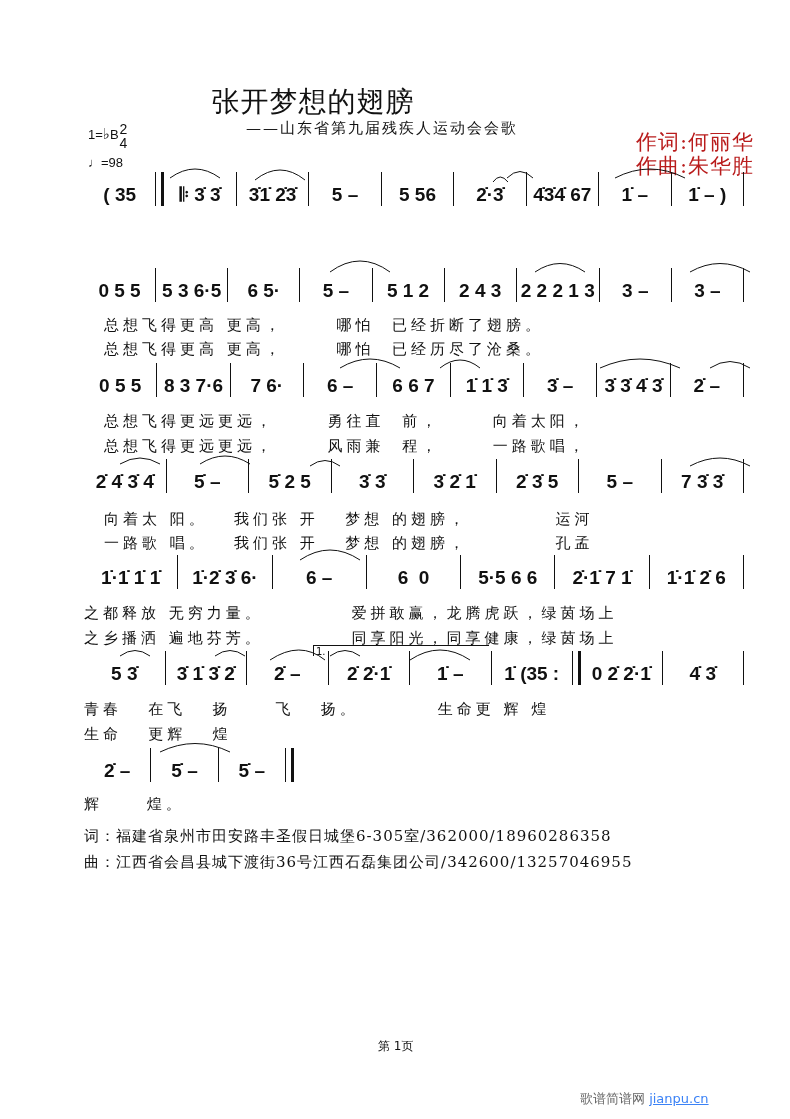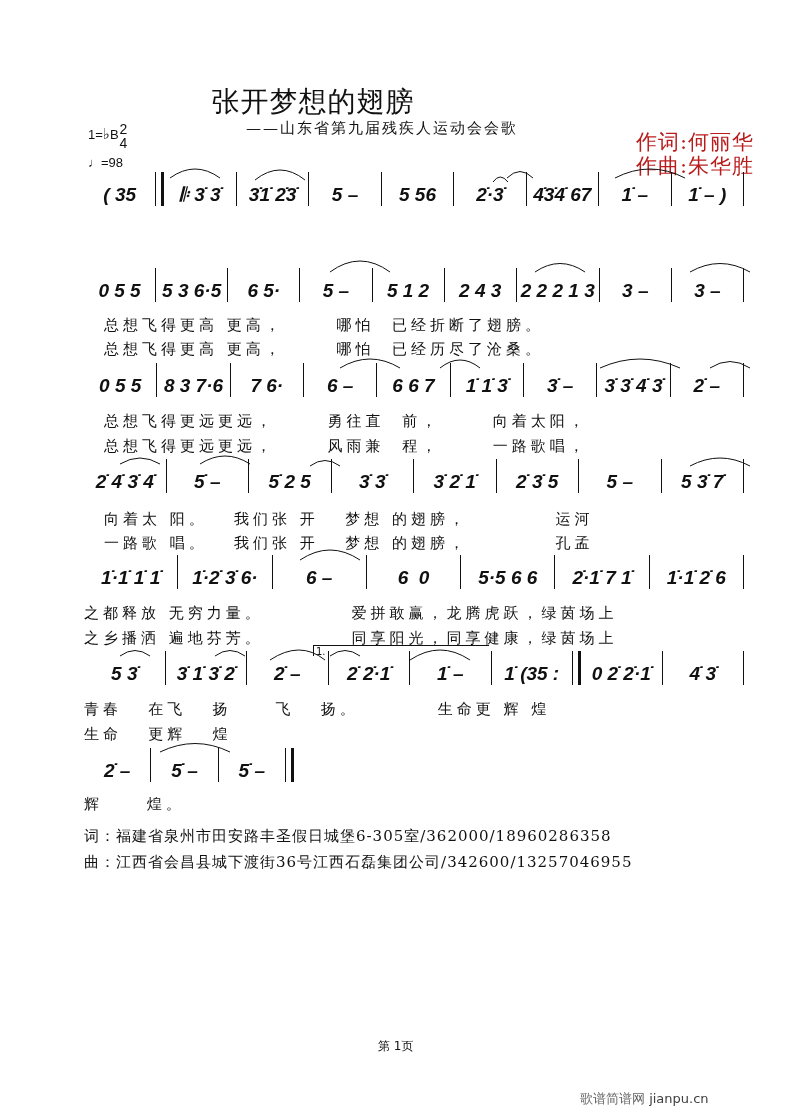--- a/index.html
+++ b/index.html
@@ -12,26 +12,26 @@
   .key { left:88px; top:122px; font-size:13px; font-family:"Liberation Sans", sans-serif; }
   .key .flat { font-size:15px; }
   .ts { display:inline-block; vertical-align:middle; text-align:center; line-height:14px; font-size:14px; margin-left:1px; }
   .ts span { display:block; }
   .tempo { left:88px; top:155px; font-size:13px; font-family:"Liberation Sans", sans-serif; }
   .credit { font-size:21px; color:#b91c1c; font-family:"DejaVu Serif", serif; letter-spacing:1px; }
   .staff { left:84px; width:660px; height:30px; display:flex; align-items:flex-end; }
   .bar { width:1px; background:#111; height:34px; align-self:flex-end; }
   .dbar { width:5px; border-left:1px solid #111; border-right:3px solid #111; height:34px; }
   .note { font-family:"Liberation Sans", sans-serif; font-weight:bold; font-size:19px; white-space:pre; }
-  .m { flex:1; display:flex; justify-content:space-around; align-items:flex-end; padding:0 4px;font-style:italic; }
+  .m { flex:1; display:flex; justify-content:space-around; align-items:flex-end; padding:0 4px; }
   .lyric { left:104px; font-size:15px; font-family:"DejaVu Serif", serif; letter-spacing:4px; white-space:pre; }
   .addr { left:84px; font-size:15px; font-family:"DejaVu Serif", serif; letter-spacing:1px; white-space:pre; }
   .pageno { left:378px; top:1038px; font-size:12px; }
   .wm { left:580px; top:1090px; font-size:13px; color:#666; }
-  .wm .en { color:#404040; }
+  .wm .en { color:#3b82f6;text-decoration:underline; }
   svg.slurs { position:absolute; left:0; top:0; }
 </style>
 </head>
 <body>
 
 <div class="abs title">张开梦想的翅膀</div>
 <div class="abs subtitle">——山东省第九届残疾人运动会会歌</div>
 
 <div class="abs key">
   <span>1=</span><span class="flat">♭</span><span>B</span><span class="ts"><span>2</span><span>4</span></span>
@@ -116,21 +116,21 @@
   <div class="m note">5̇ 2 5</div>
   <div class="bar"></div>
   <div class="m note">3̇ 3̇</div>
   <div class="bar"></div>
   <div class="m note">3̇ 2̇ 1̇</div>
   <div class="bar"></div>
   <div class="m note">2̇ 3̇ 5</div>
   <div class="bar"></div>
   <div class="m note">5 –</div>
   <div class="bar"></div>
-  <div class="m note">5 3̇ 7̇</div>
+  <div class="m note">7 3̇ 3̇</div>
   <div class="bar"></div>
 </div>
 <div class="abs lyric" style="top:510px;">向着太 阳。   我们张 开   梦想 的翅膀，          运河</div>
 <div class="abs lyric" style="top:534px;">一路歌 唱。   我们张 开   梦想 的翅膀，          孔孟</div>
 
 <div class="abs staff" style="top:559px;">
   <div class="m note">1̇·1̇ 1̇ 1̇</div>
   <div class="bar"></div>
   <div class="m note">1̇·2̇ 3̇ 6·</div>
   <div class="bar"></div>

